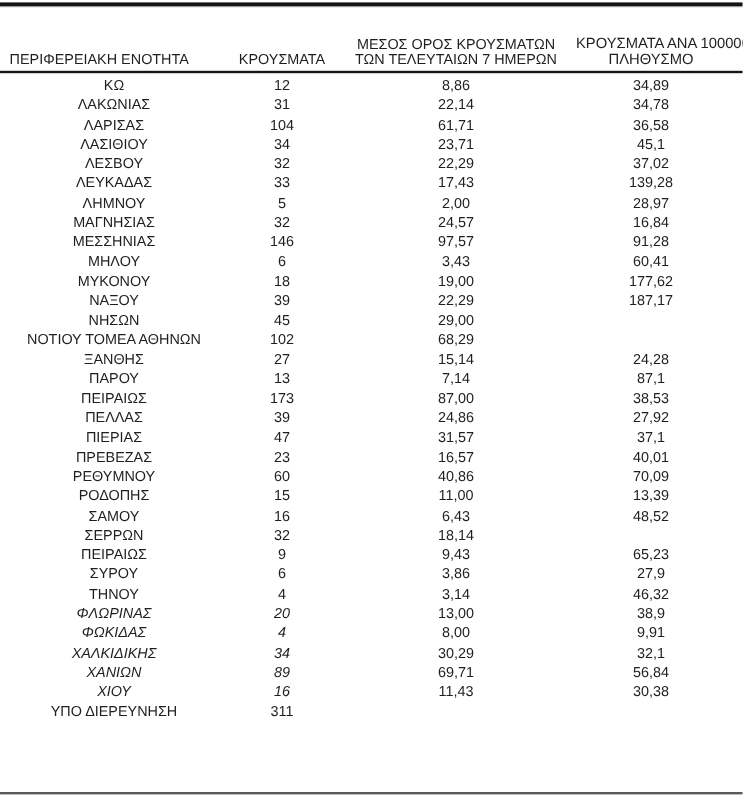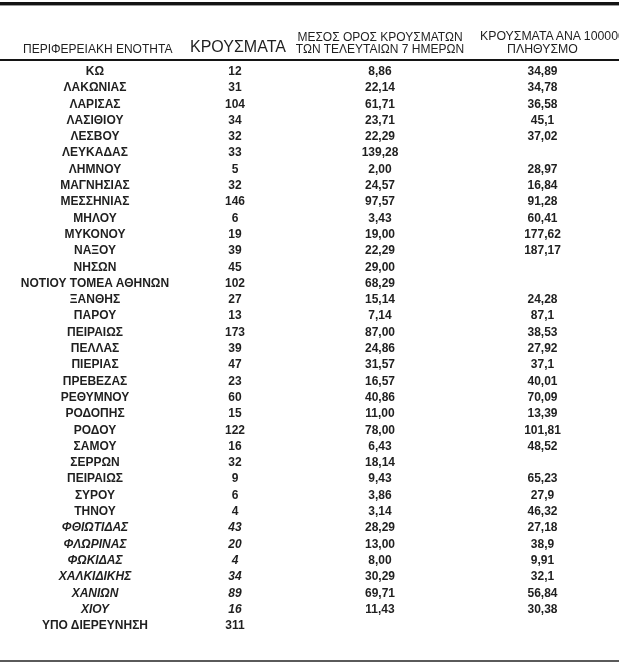--- a/index.html
+++ b/index.html
@@ -37,42 +37,40 @@
   .th {
     text-align: center;
     line-height: 1.05;
     white-space: nowrap;
     overflow: visible;
   }
   .th-region {
     text-align: left;
     padding-left: 8px;
     font-size: 12px;
-    margin-left: 15px;
   }
   .th-cases {
-    font-size: 16px;
+    font-size: 12px;
   }
   .th-avg {
     font-size: 12px;
   }
   .th-per100k {
     font-size: 12.3px;
   }
   .head-rule {
     height: 2px;
     background: #141414;
   }
   .tbody {
     padding-top: 2px;
   }
   .tr {
     height: 16.3px;
     align-items: center;
-    font-weight: bold;
   }
   .td {
     text-align: center;
     font-size: 12px;
     line-height: 16.3px;
     white-space: nowrap;
   }
   .tr.italic .td-region,
   .tr.italic .td-cases {
     font-style: italic;
@@ -140,20 +138,21 @@
       </div>
       <div class="tr grid-cols">
         <div class="td td-region">ΛΕΣΒΟΥ</div>
         <div class="td td-cases">32</div>
         <div class="td td-avg">22,29</div>
         <div class="td td-per100k">37,02</div>
       </div>
       <div class="tr grid-cols">
         <div class="td td-region">ΛΕΥΚΑΔΑΣ</div>
         <div class="td td-cases">33</div>
+        <div class="td td-avg">17,43</div>
         <div class="td td-per100k">139,28</div>
       </div>
       <div class="tr grid-cols">
         <div class="td td-region">ΛΗΜΝΟΥ</div>
         <div class="td td-cases">5</div>
         <div class="td td-avg">2,00</div>
         <div class="td td-per100k">28,97</div>
       </div>
       <div class="tr grid-cols">
         <div class="td td-region">ΜΑΓΝΗΣΙΑΣ</div>
@@ -168,21 +167,21 @@
         <div class="td td-per100k">91,28</div>
       </div>
       <div class="tr grid-cols">
         <div class="td td-region">ΜΗΛΟΥ</div>
         <div class="td td-cases">6</div>
         <div class="td td-avg">3,43</div>
         <div class="td td-per100k">60,41</div>
       </div>
       <div class="tr grid-cols">
         <div class="td td-region">ΜΥΚΟΝΟΥ</div>
-        <div class="td td-cases">19</div>
+        <div class="td td-cases">18</div>
         <div class="td td-avg">19,00</div>
         <div class="td td-per100k">177,62</div>
       </div>
       <div class="tr grid-cols">
         <div class="td td-region">ΝΑΞΟΥ</div>
         <div class="td td-cases">39</div>
         <div class="td td-avg">22,29</div>
         <div class="td td-per100k">187,17</div>
       </div>
       <div class="tr grid-cols">
@@ -237,26 +236,20 @@
         <div class="td td-avg">40,86</div>
         <div class="td td-per100k">70,09</div>
       </div>
       <div class="tr grid-cols">
         <div class="td td-region">ΡΟΔΟΠΗΣ</div>
         <div class="td td-cases">15</div>
         <div class="td td-avg">11,00</div>
         <div class="td td-per100k">13,39</div>
       </div>
       <div class="tr grid-cols">
-        <div class="td td-region">ΡΟΔΟΥ</div>
-        <div class="td td-cases">122</div>
-        <div class="td td-avg">78,00</div>
-        <div class="td td-per100k">101,81</div>
-      </div>
-      <div class="tr grid-cols">
         <div class="td td-region">ΣΑΜΟΥ</div>
         <div class="td td-cases">16</div>
         <div class="td td-avg">6,43</div>
         <div class="td td-per100k">48,52</div>
       </div>
       <div class="tr grid-cols">
         <div class="td td-region">ΣΕΡΡΩΝ</div>
         <div class="td td-cases">32</div>
         <div class="td td-per100k">18,14</div>
       </div>
@@ -272,26 +265,20 @@
         <div class="td td-avg">3,86</div>
         <div class="td td-per100k">27,9</div>
       </div>
       <div class="tr grid-cols">
         <div class="td td-region">ΤΗΝΟΥ</div>
         <div class="td td-cases">4</div>
         <div class="td td-avg">3,14</div>
         <div class="td td-per100k">46,32</div>
       </div>
       <div class="tr grid-cols italic">
-        <div class="td td-region">ΦΘΙΩΤΙΔΑΣ</div>
-        <div class="td td-cases">43</div>
-        <div class="td td-avg">28,29</div>
-        <div class="td td-per100k">27,18</div>
-      </div>
-      <div class="tr grid-cols italic">
         <div class="td td-region">ΦΛΩΡΙΝΑΣ</div>
         <div class="td td-cases">20</div>
         <div class="td td-avg">13,00</div>
         <div class="td td-per100k">38,9</div>
       </div>
       <div class="tr grid-cols italic">
         <div class="td td-region">ΦΩΚΙΔΑΣ</div>
         <div class="td td-cases">4</div>
         <div class="td td-avg">8,00</div>
         <div class="td td-per100k">9,91</div>

